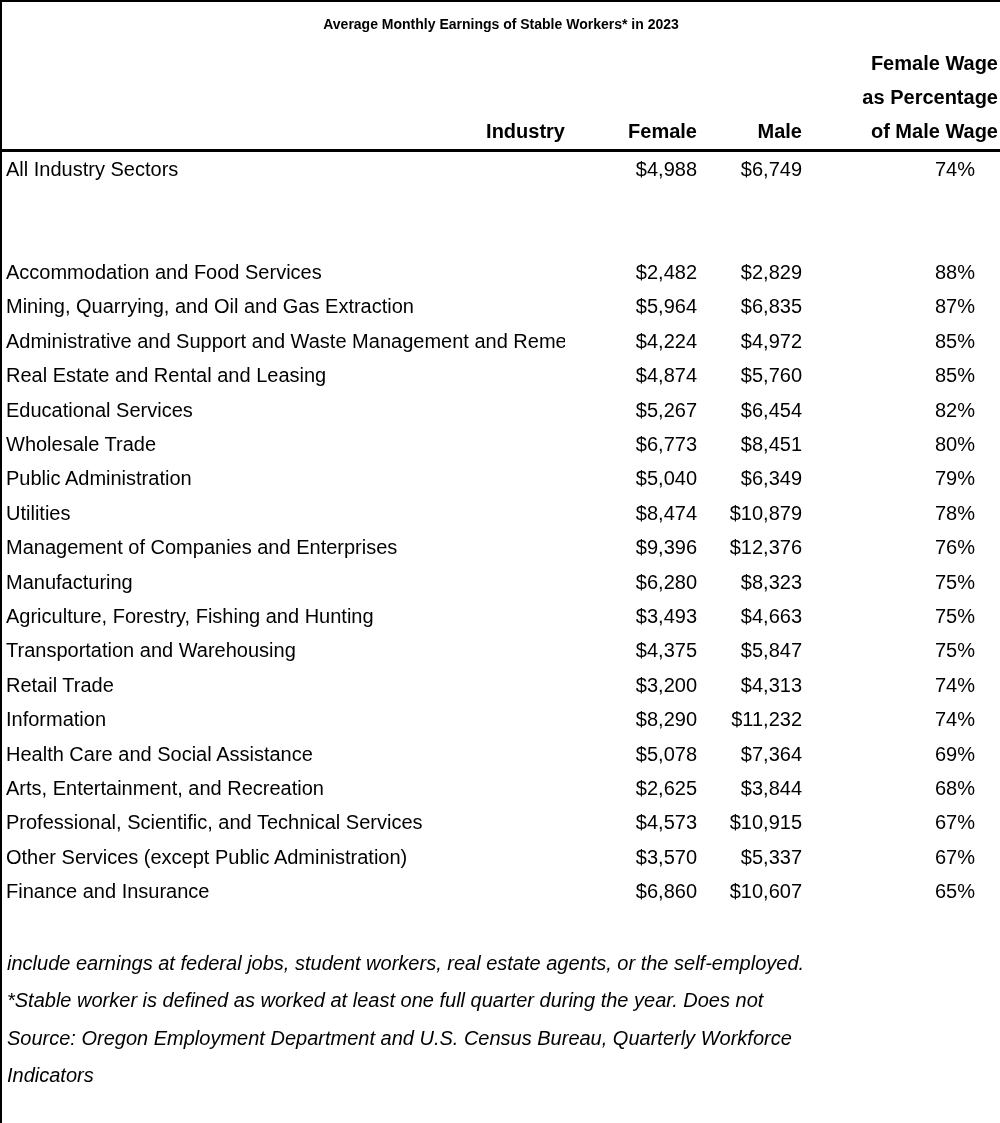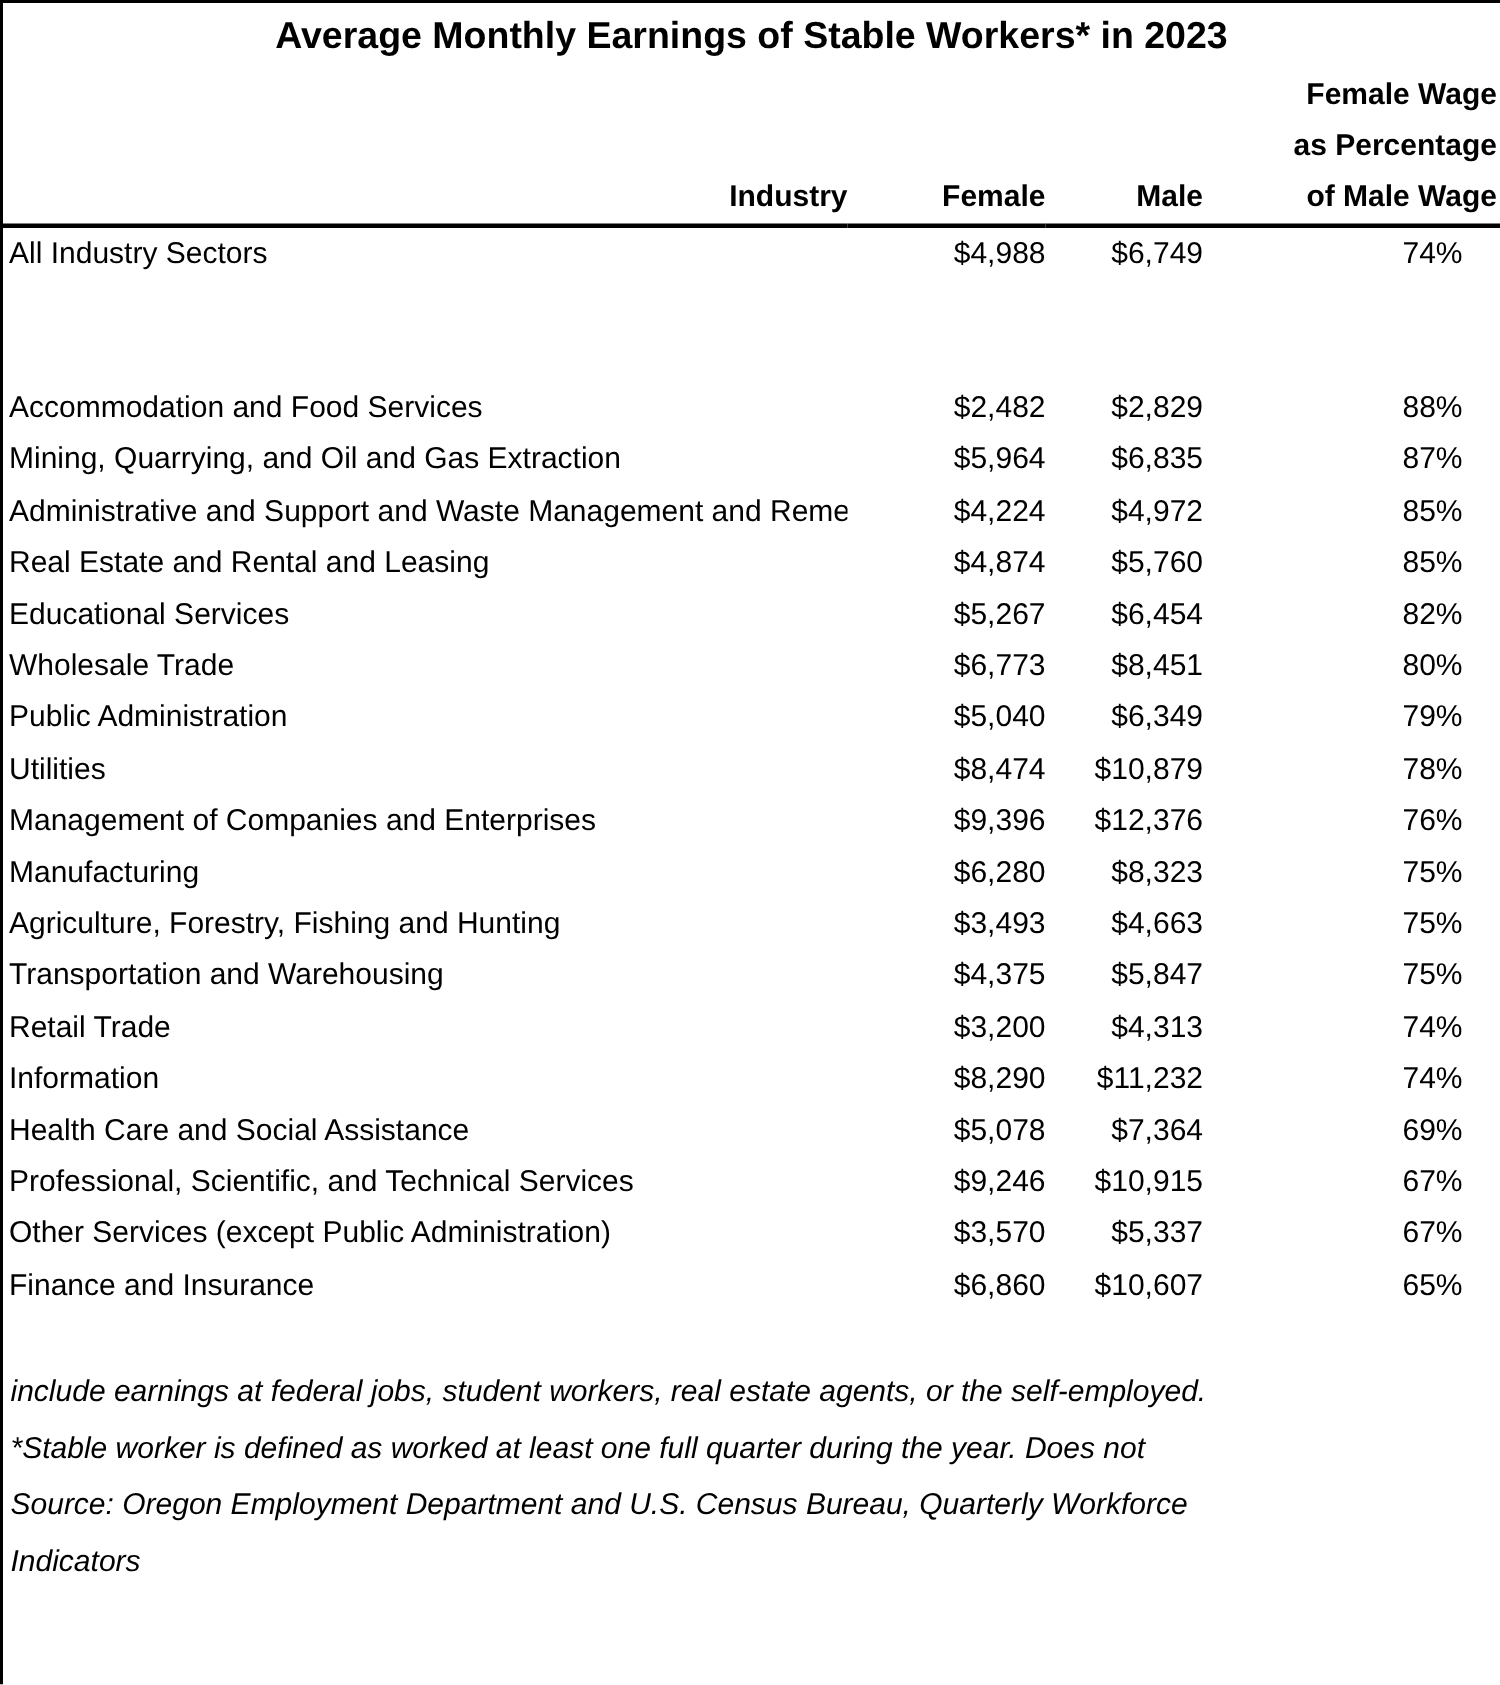--- a/index.html
+++ b/index.html
@@ -19,21 +19,21 @@
     width: 1000px;
     height: 1123px;
     border-top: 2px solid #000;
     border-left: 2px solid #000;
     background: #ffffff;
   }
   .title {
     height: 38px;
     padding-top: 6px;
     text-align: center;
-    font-size: 25px;
+    font-size: 14px;
     font-weight: bold;
     line-height: 32px;
   }
   table.earnings {
     border-collapse: collapse;
     table-layout: fixed;
     width: 998px;
   }
   col.c-industry { width: 563px; }
   col.c-female   { width: 132px; }
@@ -214,24 +214,30 @@
     <td class="num pct">74%</td>
   </tr>
 
   <tr>
     <td class="ind">Health Care and Social Assistance</td>
     <td class="num">$5,078</td>
     <td class="num">$7,364</td>
     <td class="num pct">69%</td>
   </tr>
 
+  <tr>
+    <td class="ind">Arts, Entertainment, and Recreation</td>
+    <td class="num">$2,625</td>
+    <td class="num">$3,844</td>
+    <td class="num pct">68%</td>
+  </tr>
 
   <tr>
     <td class="ind">Professional, Scientific, and Technical Services</td>
-    <td class="num">$9,246</td>
+    <td class="num">$4,573</td>
     <td class="num">$10,915</td>
     <td class="num pct">67%</td>
   </tr>
 
   <tr>
     <td class="ind">Other Services (except Public Administration)</td>
     <td class="num">$3,570</td>
     <td class="num">$5,337</td>
     <td class="num pct">67%</td>
   </tr>

